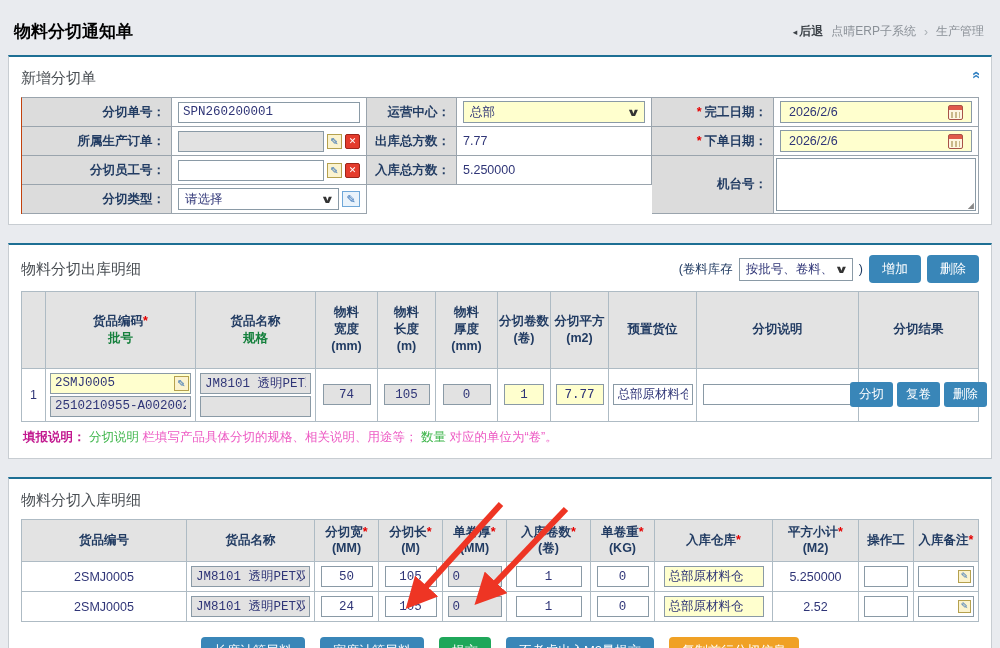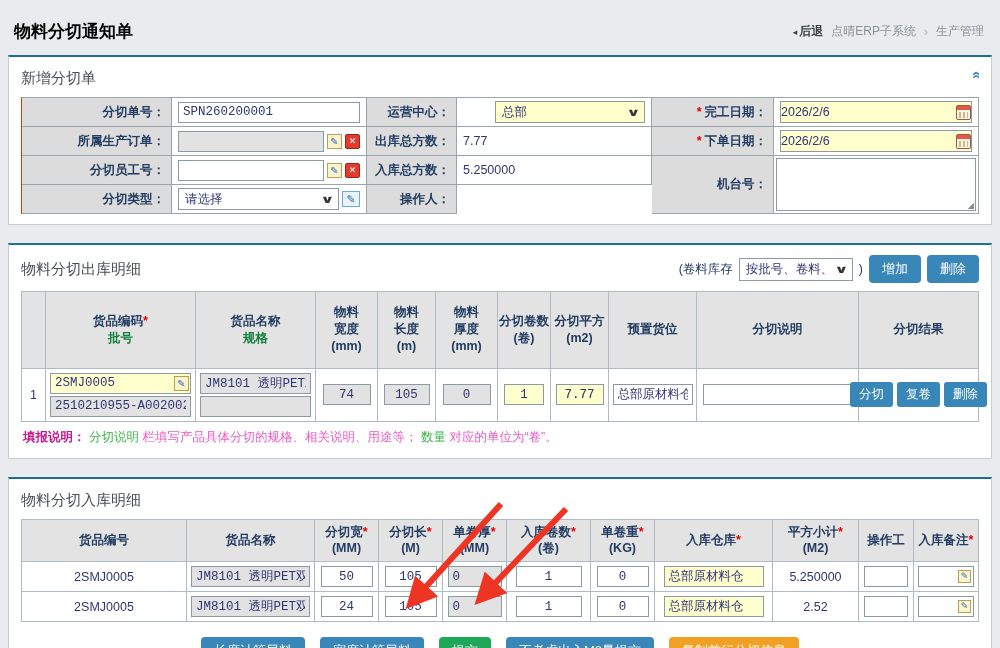--- a/index.html
+++ b/index.html
@@ -29,25 +29,25 @@
   .mlbl { grid-column:5; grid-row:3/5; }
   .mval { grid-column:6; grid-row:3/5; align-items:stretch; padding:2px; }
 
   .inp { height:21px; border:1px solid #8a9aa6; font-size:12.5px; color:#2f3577; padding:0 4px; background:#fff; font-family:Liberation Mono, monospace; }
   .inp.flex1 { flex:1; min-width:0; }
   .inp.graybg { background:#e2e2e2; }
   .inp.yellow { background:#ffffce; }
   .inp.ctr { text-align:center; }
 
   .selbox { border:1px solid #8a9aa6; height:22px; flex:1; display:flex; align-items:center; justify-content:space-between; padding:0 6px; background:#fff; cursor:pointer; color:#2f3577; min-width:0; }
-  .selbox.yellow { background:#ffffce;margin-left:32px; }
+  .selbox.yellow { background:#ffffce; }
   .selbox .seltext { overflow:hidden; white-space:nowrap; }
   .chev { color:#333; font-size:11px; font-weight:bold; transform:scaleX(1.6); margin-left:4px; }
 
-  .datebox { border:1px solid #8a9aa6; background:#ffffce; height:22px; flex:1; display:flex; align-items:center; justify-content:space-between; padding:0 0; color:#2f3577; cursor:pointer; }
+  .datebox { border:1px solid #8a9aa6; background:#ffffce; height:22px; flex:1; display:flex; align-items:center; justify-content:space-between; padding:0 8px; color:#2f3577; cursor:pointer; }
 
   
   .ico-cal { width:15px; height:15px; border:1px solid #a85248; border-radius:2px; background:linear-gradient(#e05a4a 0 4px, #fdf6e0 4px); position:relative; flex:0 0 auto; cursor:pointer; }
   .ico-cal::after { content:""; position:absolute; left:2px; right:2px; top:6px; height:6px;
     background:repeating-linear-gradient(to right,#c9b98a 0 2px,transparent 2px 4px); }
   .ico-pick { width:15px; height:15px; border:1px solid #b5a14e; background:#fbf3cf; color:#2f6db5; font-size:10px; line-height:13px; text-align:center; flex:0 0 auto; cursor:pointer; }
   .ico-clear { width:15px; height:15px; border:1px solid #9c241a; border-radius:2px; background:#e43b2c; color:#fff; font-size:9px; font-weight:bold; line-height:13px; text-align:center; flex:0 0 auto; cursor:pointer; }
   .ico-form { width:18px; height:16px; border:1px solid #6fa7d8; background:#eaf3fb; color:#2f6db5; font-size:11px; line-height:14px; text-align:center; flex:0 0 auto; cursor:pointer; }
   .ico-pick.mini { width:13px; height:13px; font-size:9px; line-height:11px; }
 
@@ -170,21 +170,20 @@
       </div>
 
       <div class="fcell lbl">分切类型：</div>
       <div class="fcell val">
         <div class="selbox">
           <span class="seltext">请选择</span>
           <span class="chev">∨</span>
         </div>
         <span class="ico-form">✎</span>
       </div>
-      <div class="fcell lbl">操作人：</div>
     </div>
   </div>
 
   <div class="card">
     <div class="sec-head">
       <div class="card-title">物料分切出库明细</div>
       <div class="stock-tools">
         <span>(卷料库存</span>
         <div class="selbox stock-sel">
           <span class="seltext">按批号、卷料、分切卷</span>

